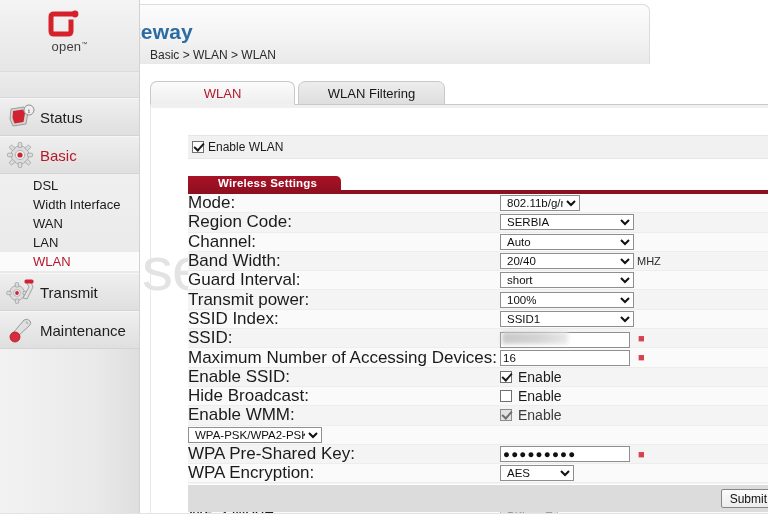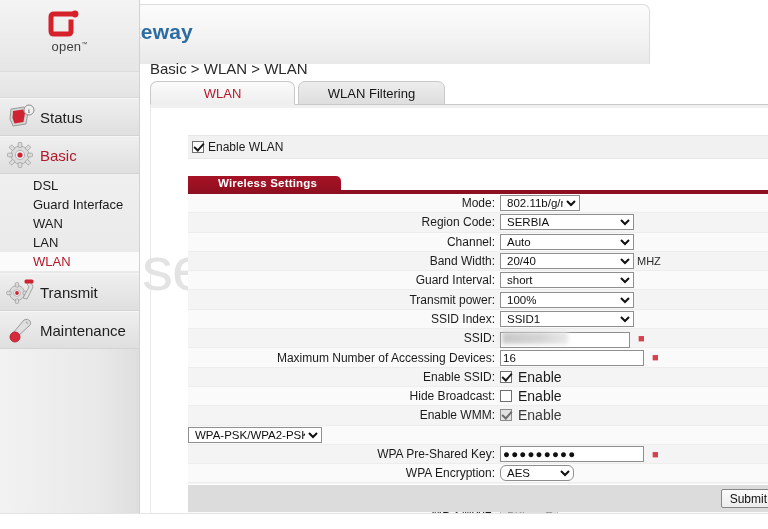--- a/index.html
+++ b/index.html
@@ -110,23 +110,22 @@
     position: absolute;
     left: 40px; top: 20px;
     font-size: 21px;
     color: #2b6ca3;
     font-weight: bold;
     letter-spacing: 0.2px;
   }
   #breadcrumb {
     position: absolute;
     left: 150px; top: 48px;
-    font-size: 15px;
+    font-size: 12px;
     color: #2a2a2a;
-    margin-top: 12px;
   }
 
   #tabstrip {
     position: absolute;
     left: 150px; top: 81px;
     width: 618px; height: 24px;
   }
   .tab {
     position: absolute;
     top: 0;
@@ -233,23 +232,23 @@
     position: relative;
     height: 19.3px;
     display: flex;
     align-items: center;
     background: #fafafa;
     border-bottom: 1px solid #ededed;
   }
   .frow.alt { background: #f4f4f4; }
   .flabel {
     width: 312px;
-    text-align: right;
+    text-align: left;
     padding-right: 5px;
-    font-size: 12px;
+    font-size: 17px;
     color: #1b1b1b;
     white-space: nowrap;
   }
   .fctrl {
     display: flex;
     align-items: center;
     gap: 3px;
   }
   .fctrl .unit { font-size: 11px; color: #2a2a2a; }
   .req {
@@ -266,33 +265,33 @@
     color: #101010;
     height: 16px;
     padding: 0 0 0 2px;
     background: #ffffff;
     border: 1px solid #8f8f8f;
     border-radius: 0;
     line-height: 14px;
   }
   select.w-wide  { width: 134px; }
   select.w-mode  { width: 80px; }
-  select.w-aes   { width: 74px; border-radius: 6px; }
+  select.w-aes   { width: 74px; }
   select.w-wps   { width: 58px; }
   select.disabled-ctl {
     background: #d6d6d6;
     color: #6e6e6e;
     border-color: #9a9a9a;
   }
 
   input.txt {
     font-family: "Liberation Sans", sans-serif;
     font-size: 11.5px;
     color: #101010;
-    width: 144px;
+    width: 130px;
     height: 16px;
     padding: 0 2px;
     border: 1px solid #8f8f8f;
     background: #ffffff;
     border-radius: 0;
   }
   input.pw { letter-spacing: 1.2px; }
 
   .ssid-wrap { position: relative; width: 130px; height: 16px; }
   .ssid-wrap input { width: 130px; }
@@ -409,21 +408,21 @@
           <rect x="20.1" y="18.7" width="3.6" height="5" rx="1" transform="rotate(-45 21.9 21.2)"></rect>
         </g>
         <circle cx="14" cy="14" r="4.6" fill="#f2f2f2" stroke="#a8a8a8" stroke-width="0.8"></circle>
         <circle cx="14" cy="14" r="2.6" fill="#cf2233"></circle>
       </svg>
       <span>Basic</span>
     </div>
 
     <div class="sub-wrap">
       <div class="nav-sub"><span>DSL</span></div>
-      <div class="nav-sub"><span>Guard Interface</span></div>
+      <div class="nav-sub"><span>Width Interface</span></div>
       <div class="nav-sub"><span>WAN</span></div>
       <div class="nav-sub"><span>LAN</span></div>
       <div class="nav-sub sel"><span>WLAN</span></div>
     </div>
 
     <div class="nav-main">
       <svg class="ico" viewBox="0 0 30 28">
         <g fill="#dcdcdc" stroke="#a0a0a0" stroke-width="0.8">
           <circle cx="11" cy="15" r="7.5"></circle>
           <rect x="9.3" y="4.6" width="3.4" height="4.4" rx="1"></rect>

